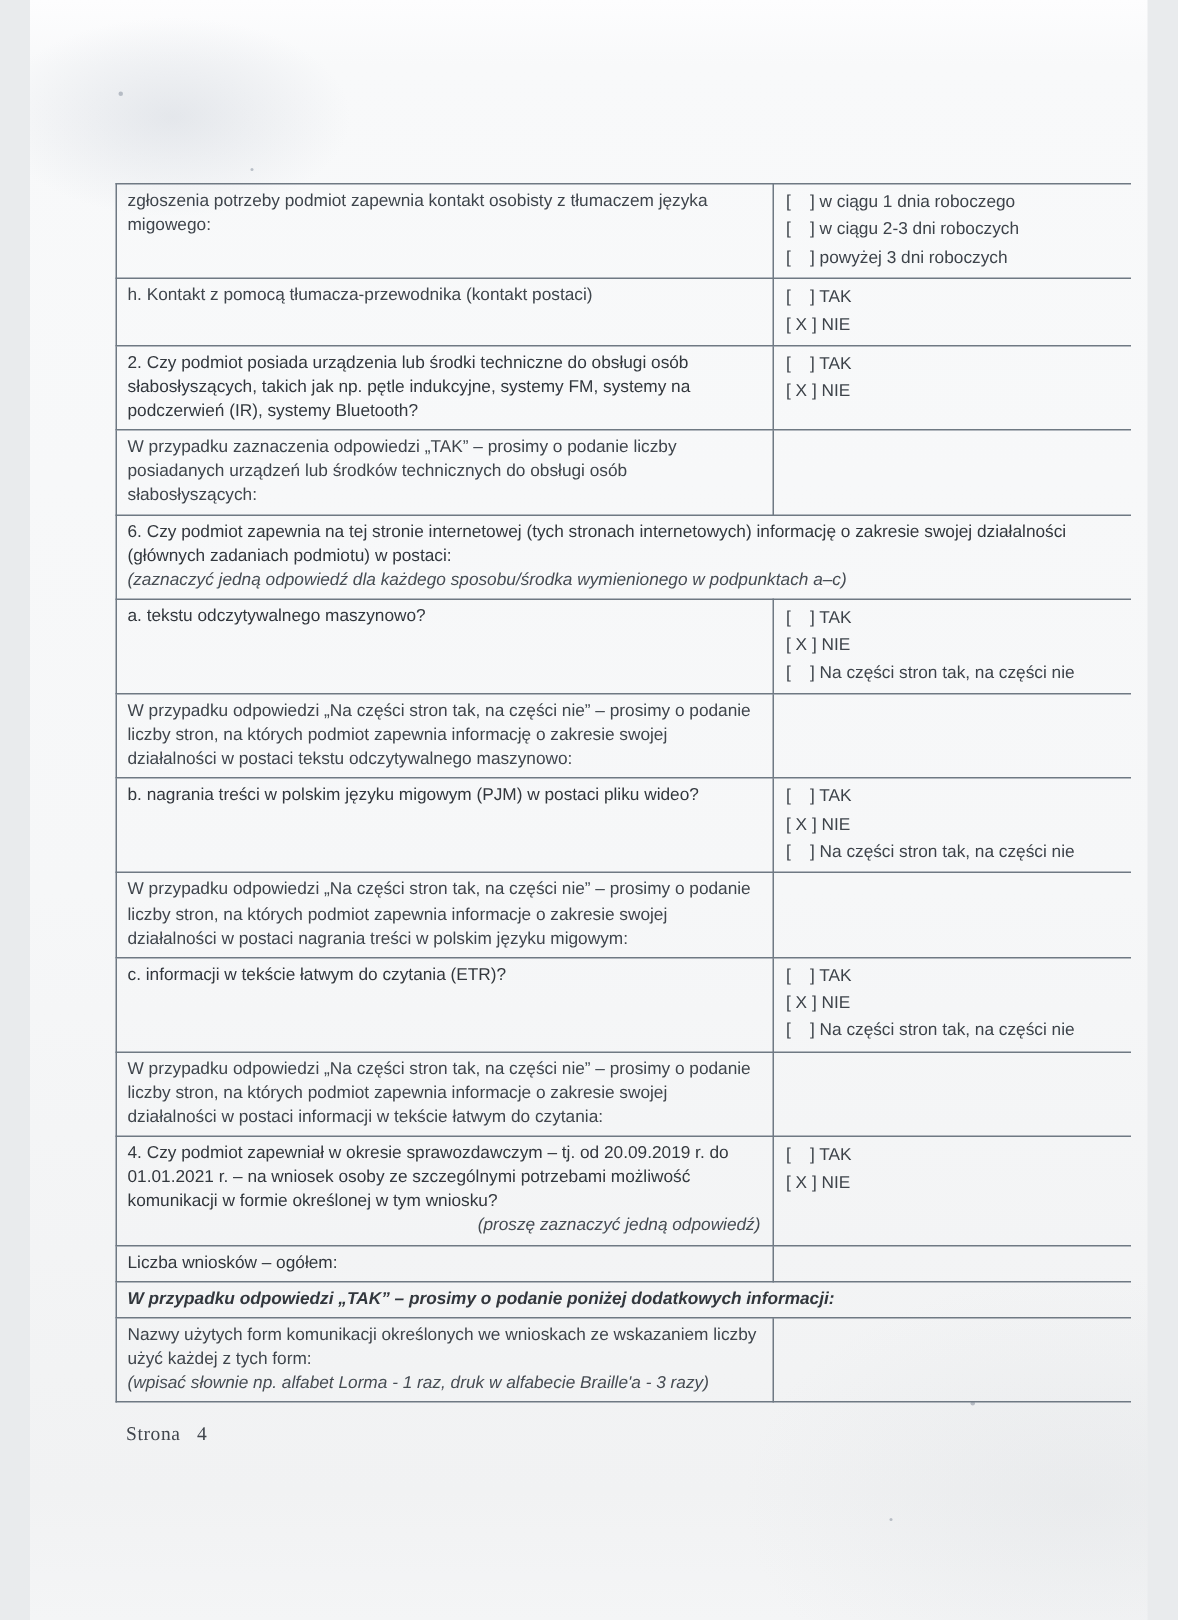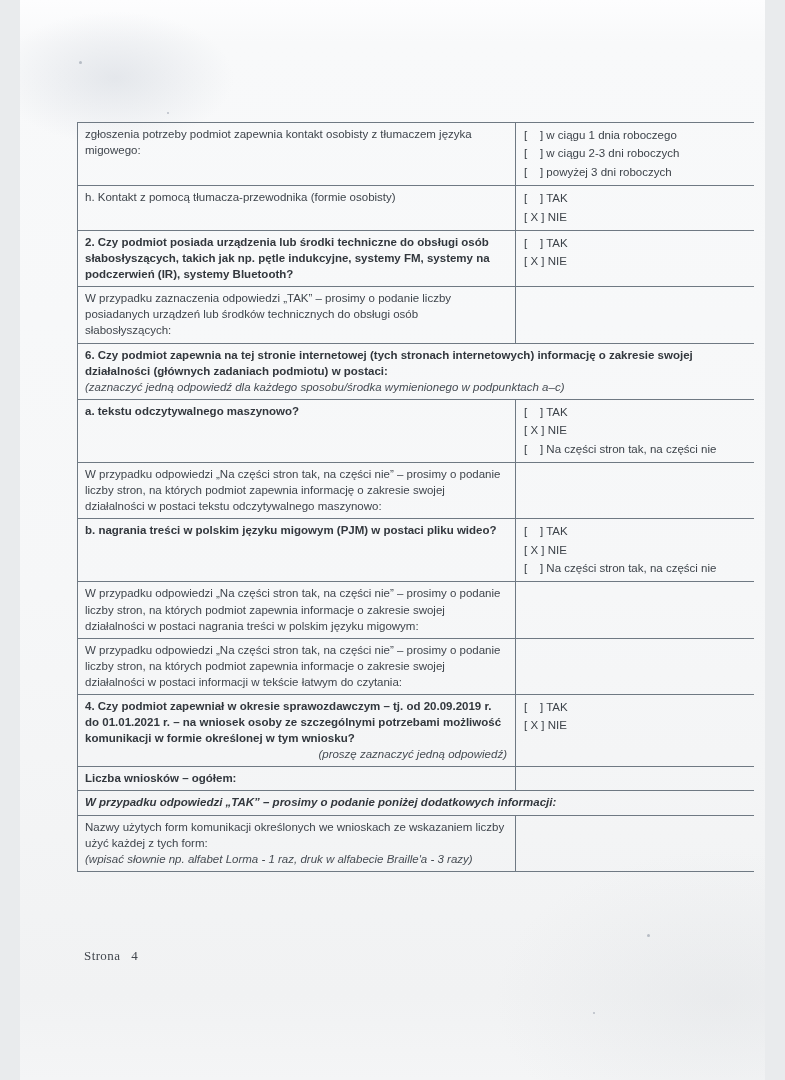--- a/index.html
+++ b/index.html
@@ -24,21 +24,21 @@
   td{
     border:1.5px solid #6f7983;
     vertical-align:top;
     font-size:11.5px;line-height:1.4;
     padding:3px 8px 4px 7px;
   }
   td.cell-a{border-right:none;padding:3px 4px 4px 8px;}
   td.full{border-right:none;}
   col.c-q{width:438px;}
   col.c-a{width:238px;}
-  .bold{font-weight:bold;color:#32373d;}
+  .bold{font-weight:normal;color:#32373d;}
   .note{font-style:italic;color:#464c53;}
   .boldital{font-weight:bold;font-style:italic;color:#32373d;}
   .indent{padding-left:4px;text-align:right;}
   .opt{white-space:pre-wrap;line-height:1.6;color:#3d434a;}
   .val{font-size:11.5px;color:#33383e;}
   .footer{
     position:absolute;left:64px;top:948px;
     font-family:"Liberation Serif", serif;
     font-size:13px;color:#41464d;
     white-space:pre;letter-spacing:.4px;text-align:center;
@@ -67,21 +67,21 @@
       </td>
       <td class="cell-a">
         <div class="opt">[    ] w ciągu 1 dnia roboczego</div>
         <div class="opt">[    ] w ciągu 2-3 dni roboczych</div>
         <div class="opt">[    ] powyżej 3 dni roboczych</div>
       </td>
     </tr>
 
     <tr>
       <td class="cell-q">
-        <span>h. Kontakt z pomocą tłumacza-przewodnika (formie osobisty)</span>
+        <span>h. Kontakt z pomocą tłumacza-przewodnika (kontakt postaci)</span>
       </td>
       <td class="cell-a">
         <div class="opt">[    ] TAK</div>
         <div class="opt">[ X ] NIE</div>
       </td>
     </tr>
 
     <tr>
       <td class="cell-q bold">
         <span>2. Czy podmiot posiada urządzenia lub środki techniczne do obsługi osób słabosłyszących, takich jak np. pętle indukcyjne, systemy FM, systemy na podczerwień (IR), systemy Bluetooth?</span>
@@ -136,20 +136,30 @@
       </td>
     </tr>
 
     <tr>
       <td class="cell-q">
         <span>W przypadku odpowiedzi „Na części stron tak, na części nie” – prosimy o podanie liczby stron, na których podmiot zapewnia informacje o zakresie swojej działalności w postaci nagrania treści w polskim języku migowym:</span>
       </td>
       <td class="cell-a"></td>
     </tr>
 
+    <tr>
+      <td class="cell-q bold">
+        <span>c. informacji w tekście łatwym do czytania (ETR)?</span>
+      </td>
+      <td class="cell-a">
+        <div class="opt">[    ] TAK</div>
+        <div class="opt">[ X ] NIE</div>
+        <div class="opt">[    ] Na części stron tak, na części nie</div>
+      </td>
+    </tr>
 
     <tr>
       <td class="cell-q">
         <span>W przypadku odpowiedzi „Na części stron tak, na części nie” – prosimy o podanie liczby stron, na których podmiot zapewnia informacje o zakresie swojej działalności w postaci informacji w tekście łatwym do czytania:</span>
       </td>
       <td class="cell-a"></td>
     </tr>
 
     <tr>
       <td class="cell-q">

